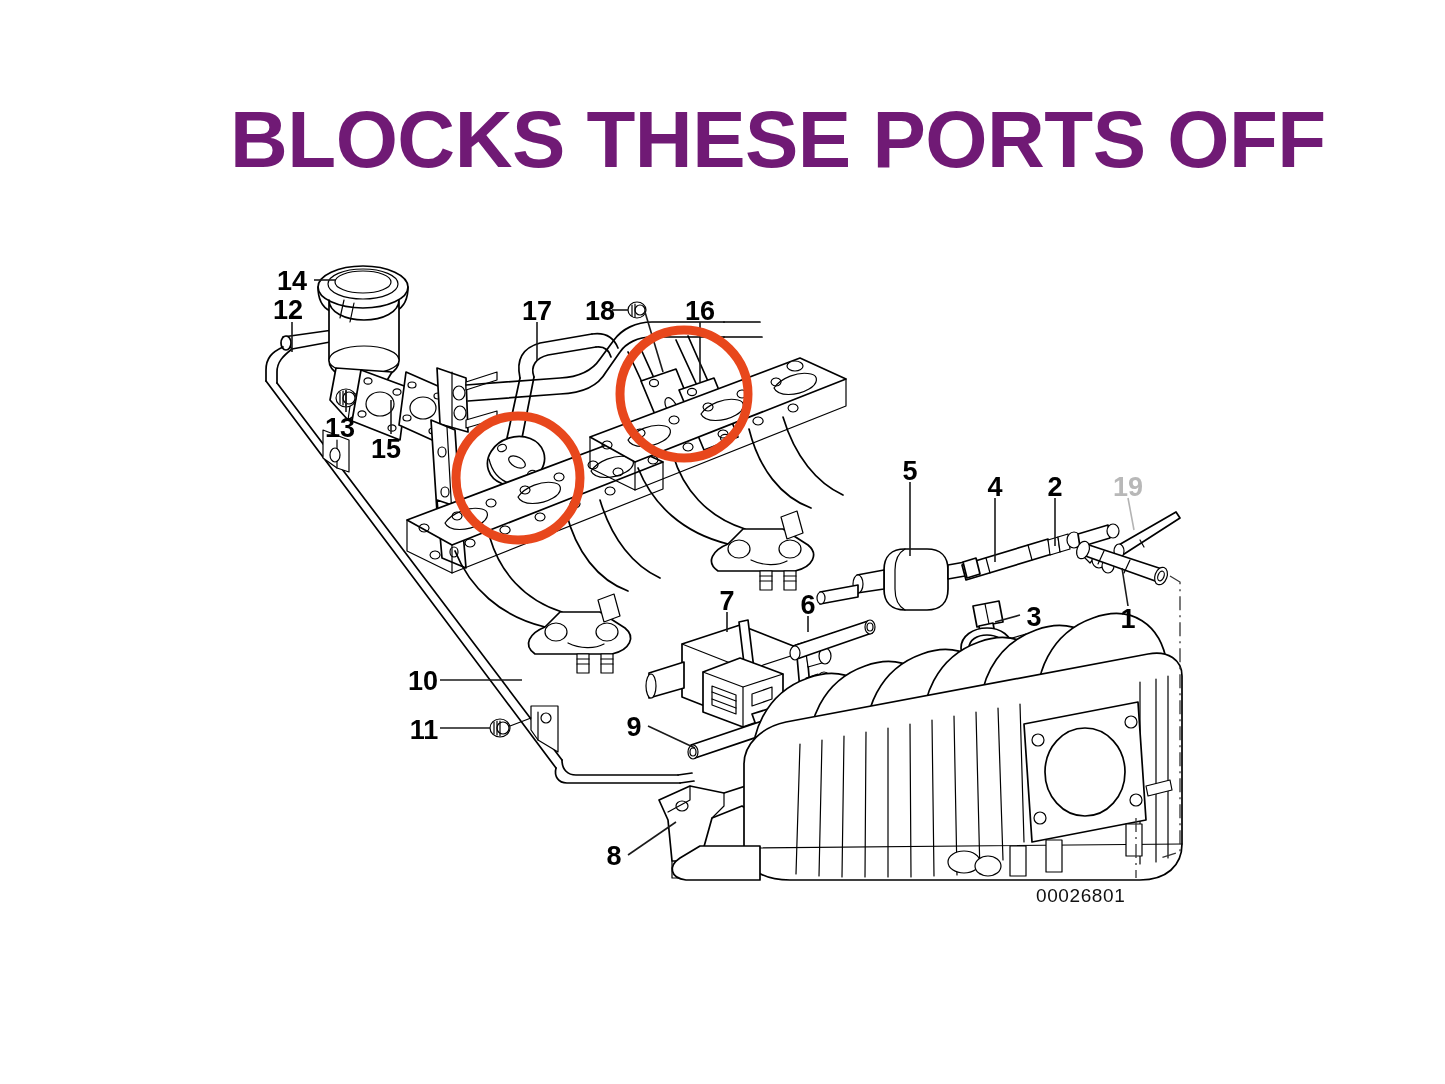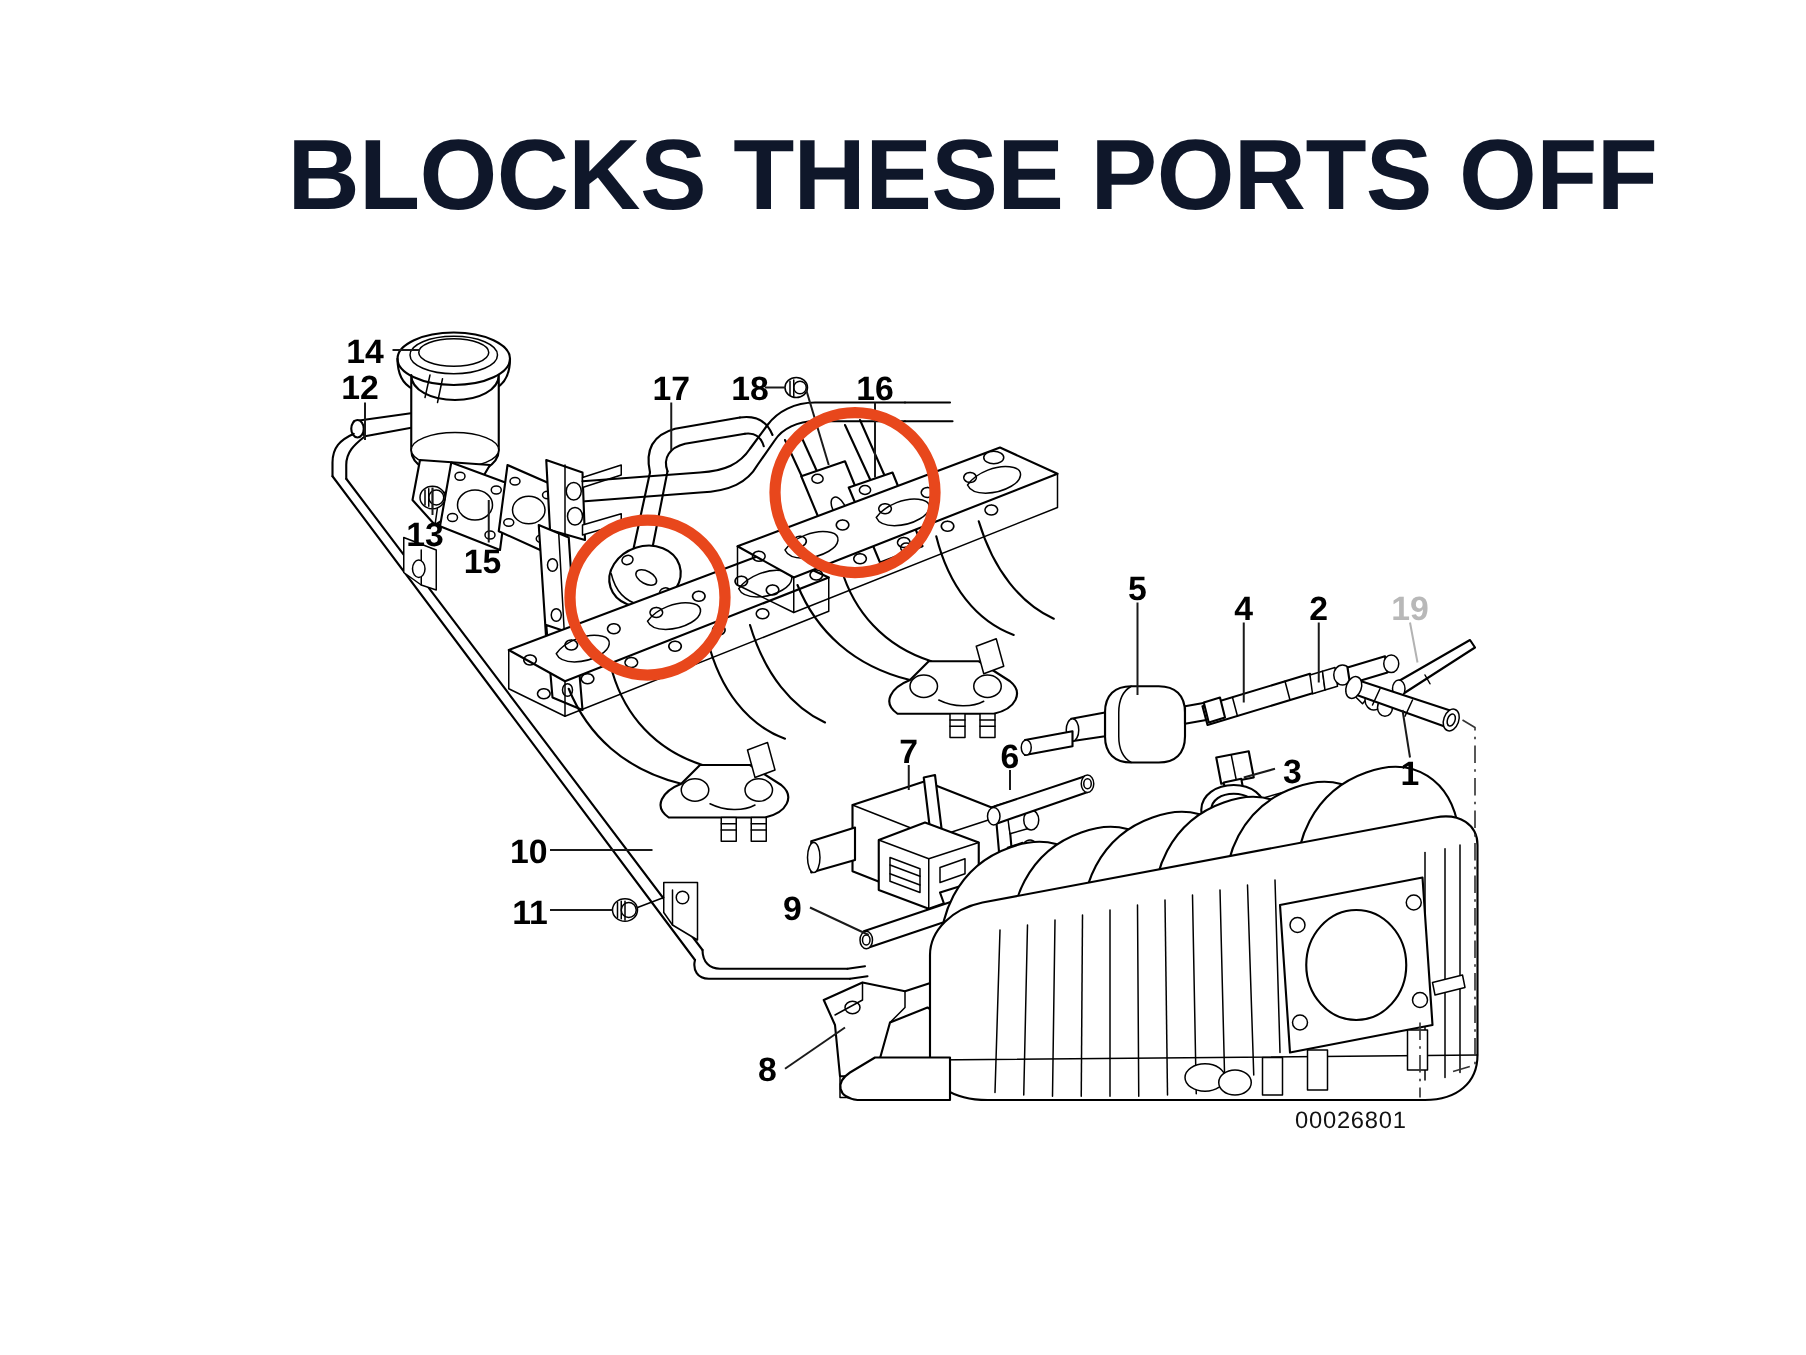--- a/index.html
+++ b/index.html
@@ -21,21 +21,21 @@
     background: #ffffff;
   }
   #slide-title {
     position: absolute;
     left: 230px;
     top: 98px;
     font-size: 80px;
     line-height: 84px;
     font-weight: bold;
     letter-spacing: -0.5px;
-    color: #0f172a;
+    color: #701a75;
     white-space: nowrap;
     font-family: "Liberation Sans", sans-serif;
   }
   #diagram-layer {
     position: absolute;
     left: 0;
     top: 0;
     width: 1194px;
     height: 1084px;
   }

